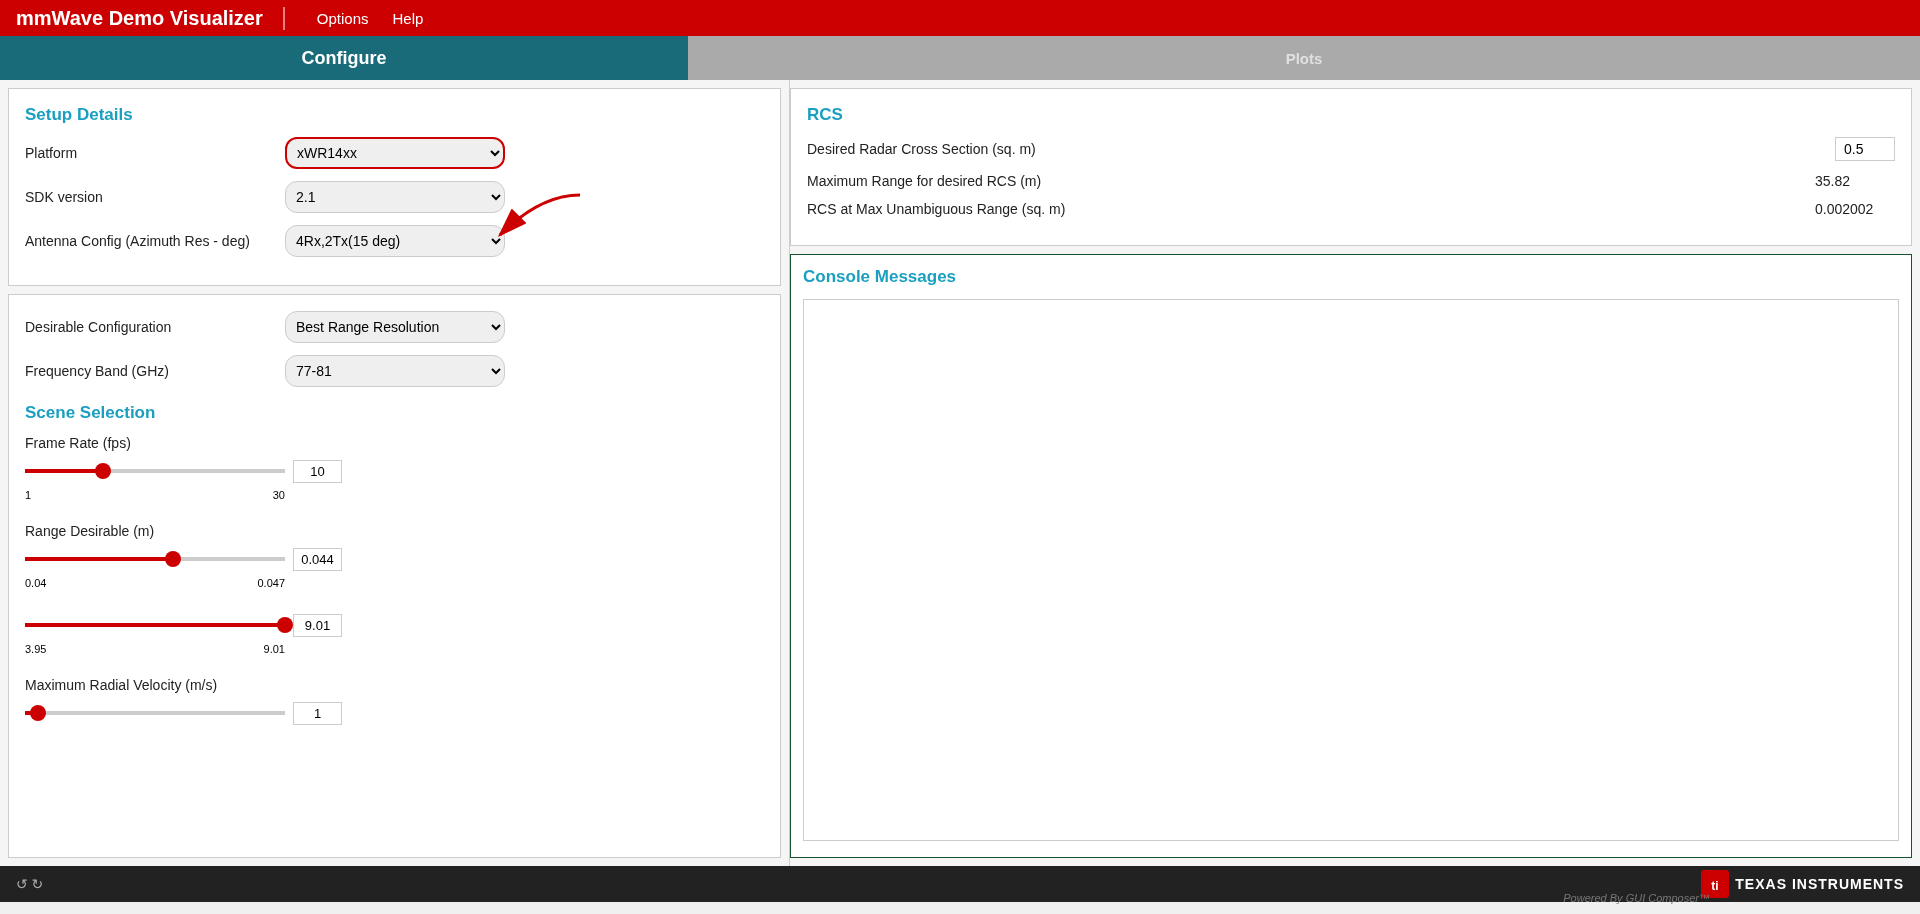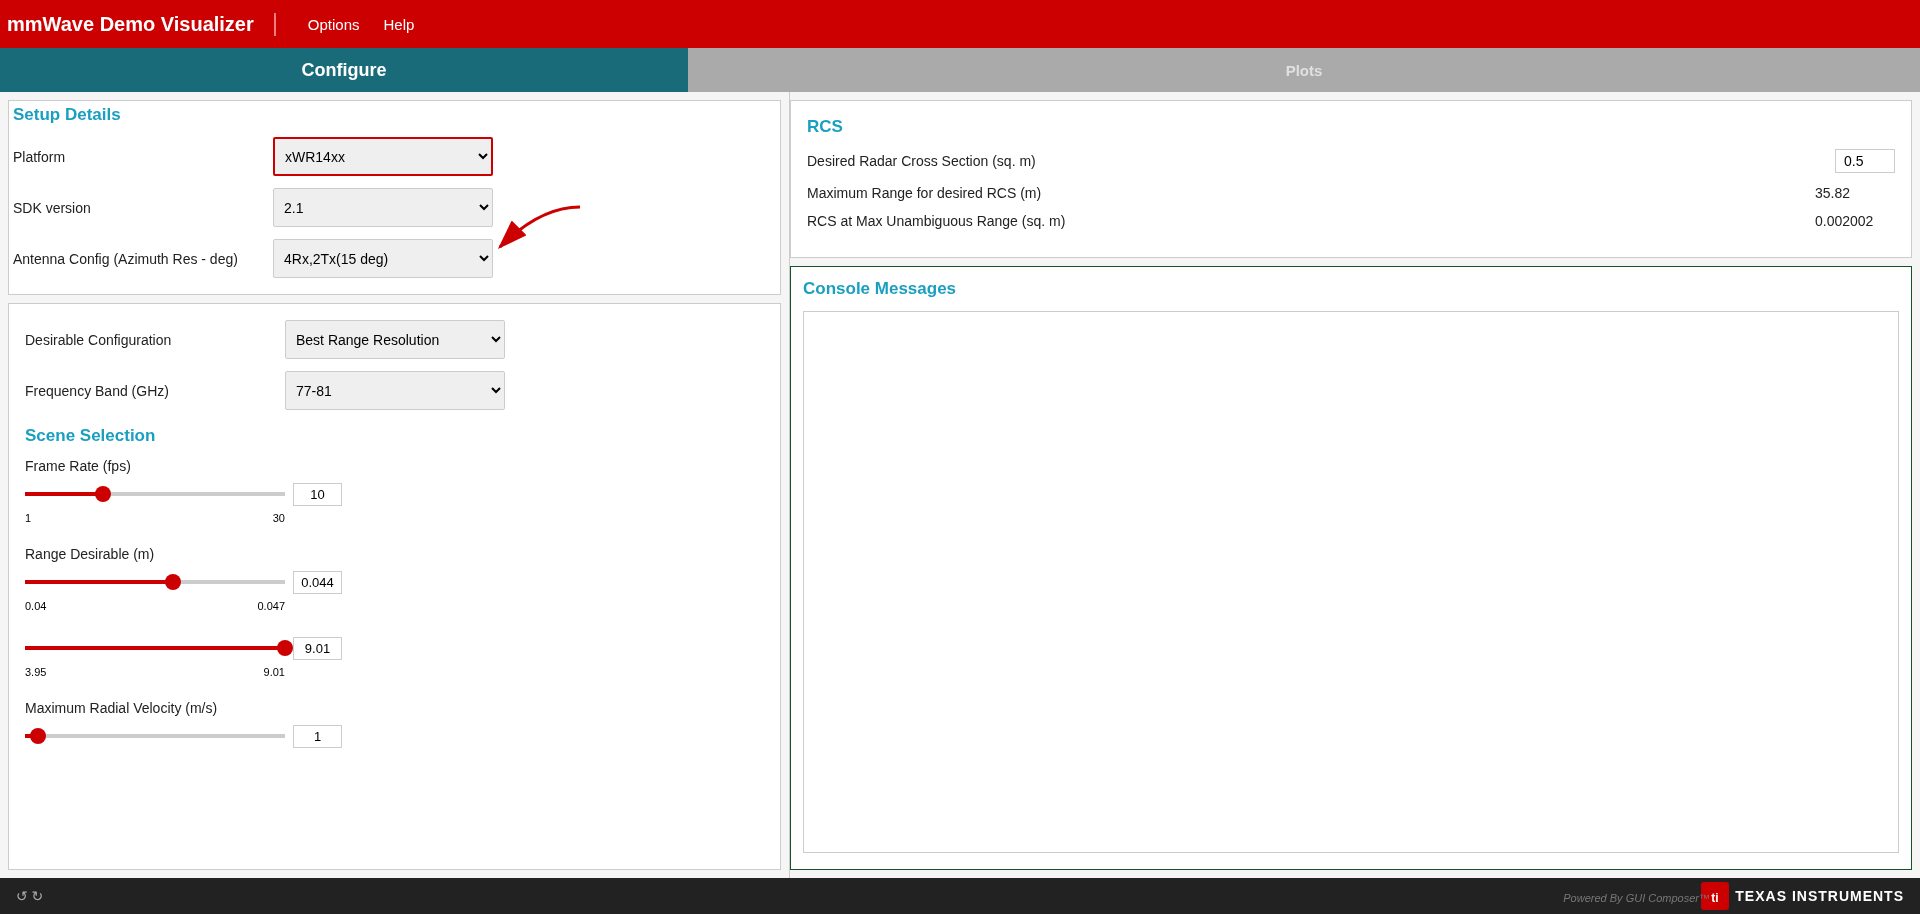--- a/index.html
+++ b/index.html
@@ -2,24 +2,24 @@
 <html><head>
   <meta charset="utf-8">
   <style>
     * { box-sizing: border-box; margin: 0; padding: 0; }
     body { font-family: Arial, sans-serif; font-size: 14px; background: #f0f0f0; width: 1920px; height: 914px; overflow: hidden; }
 
     
     #topbar {
       background: #cc0000;
       color: white;
-      height: 48px;
-      display: flex;
-      align-items: center;
-      padding: 0 7px;
+      height: 36px;
+      display: flex;
+      align-items: center;
+      padding: 0 16px;
       gap: 24px;
     }
     #topbar .app-title {
       font-size: 20px;
       font-weight: bold;
       color: white;
       border-right: 2px solid rgba(255,255,255,0.5);
       padding-right: 20px;
       margin-right: 8px;
     }
@@ -70,21 +70,21 @@
       display: flex;
       flex-direction: column;
       border-right: 1px solid #ccc;
     }
 
     
     .setup-section {
       background: white;
       border: 1px solid #ccc;
       margin: 8px;
-      padding: 4px;
+      padding: 16px;
     }
     .section-title {
       color: #1a9fc0;
       font-size: 17px;
       font-weight: bold;
       margin-bottom: 12px;
     }
     .field-row {
       display: flex;
       align-items: center;
@@ -93,24 +93,24 @@
     .field-label {
       width: 260px;
       font-size: 14px;
       color: #222;
     }
     .field-control {
       flex: 1;
     }
     select {
       width: 220px;
-      height: 39px;
-      font-size: 14px;
-      border: 1px solid #ccc;
-      border-radius: 2px;
+      height: 32px;
+      font-size: 14px;
+      border: 1px solid #ccc;
+      border-radius: 12px;
       padding: 2px 6px;
       cursor: pointer;
     }
     select.highlighted {
       border: 2px solid #cc0000;
       outline: none;
     }
 
     
     .config-section {

